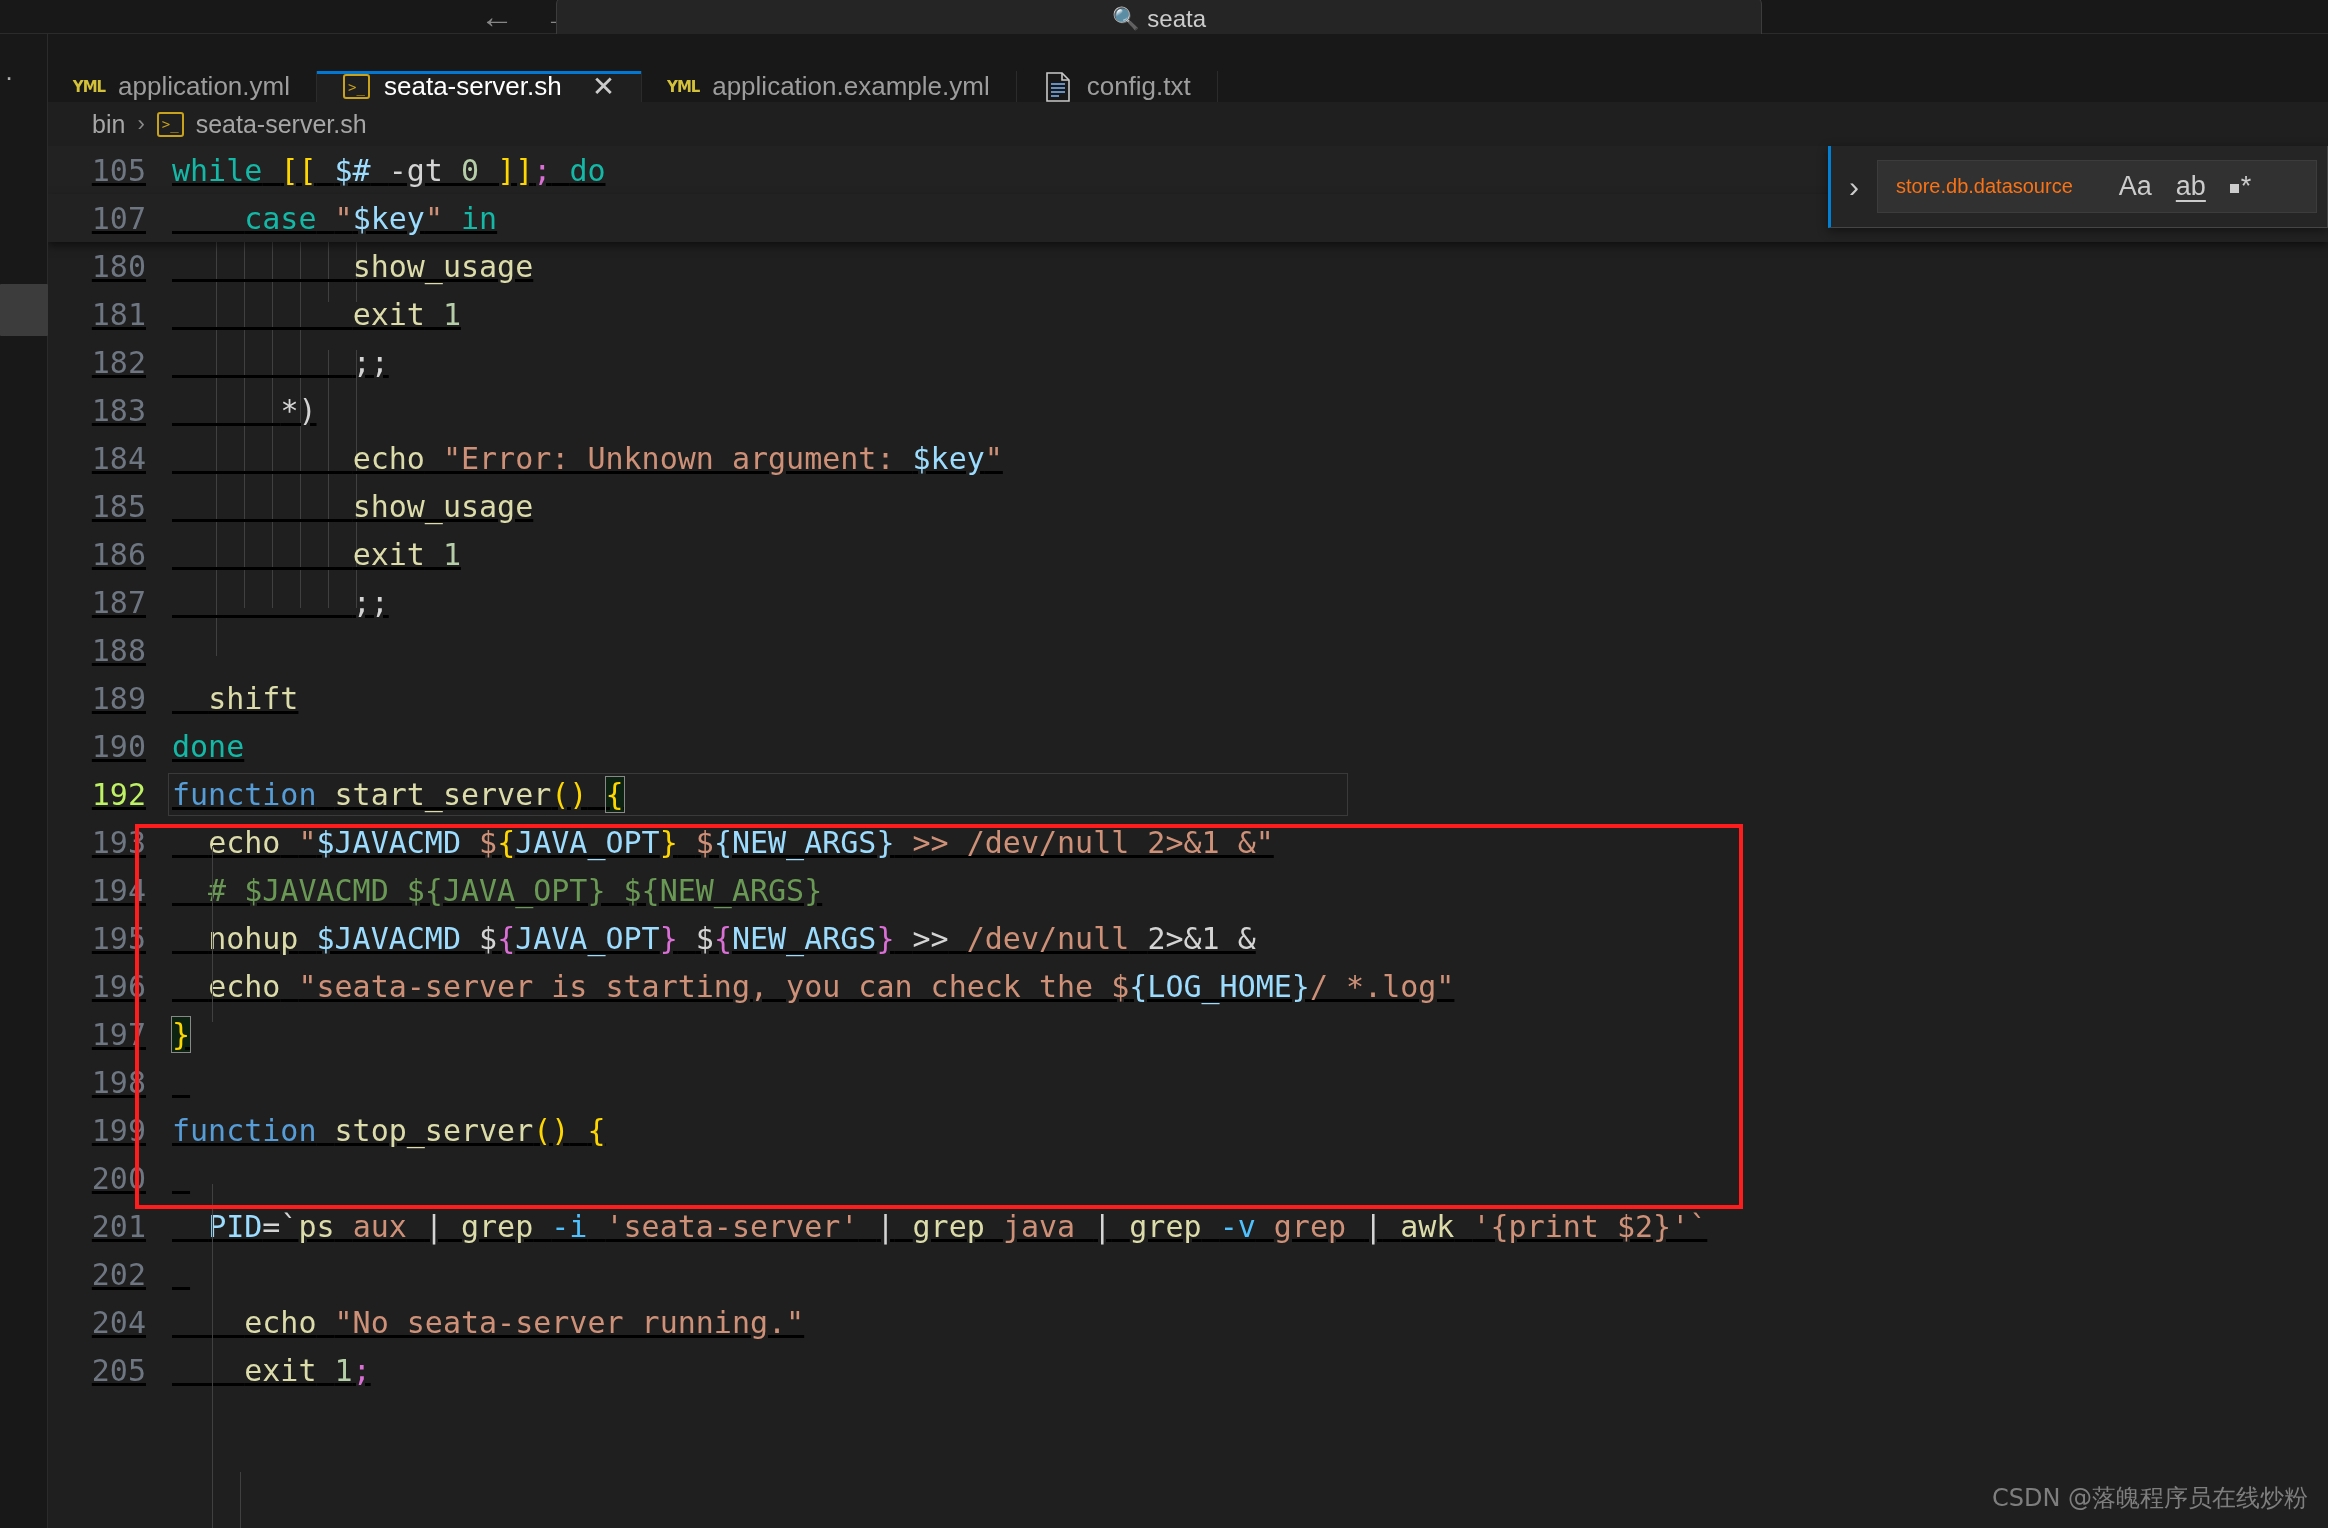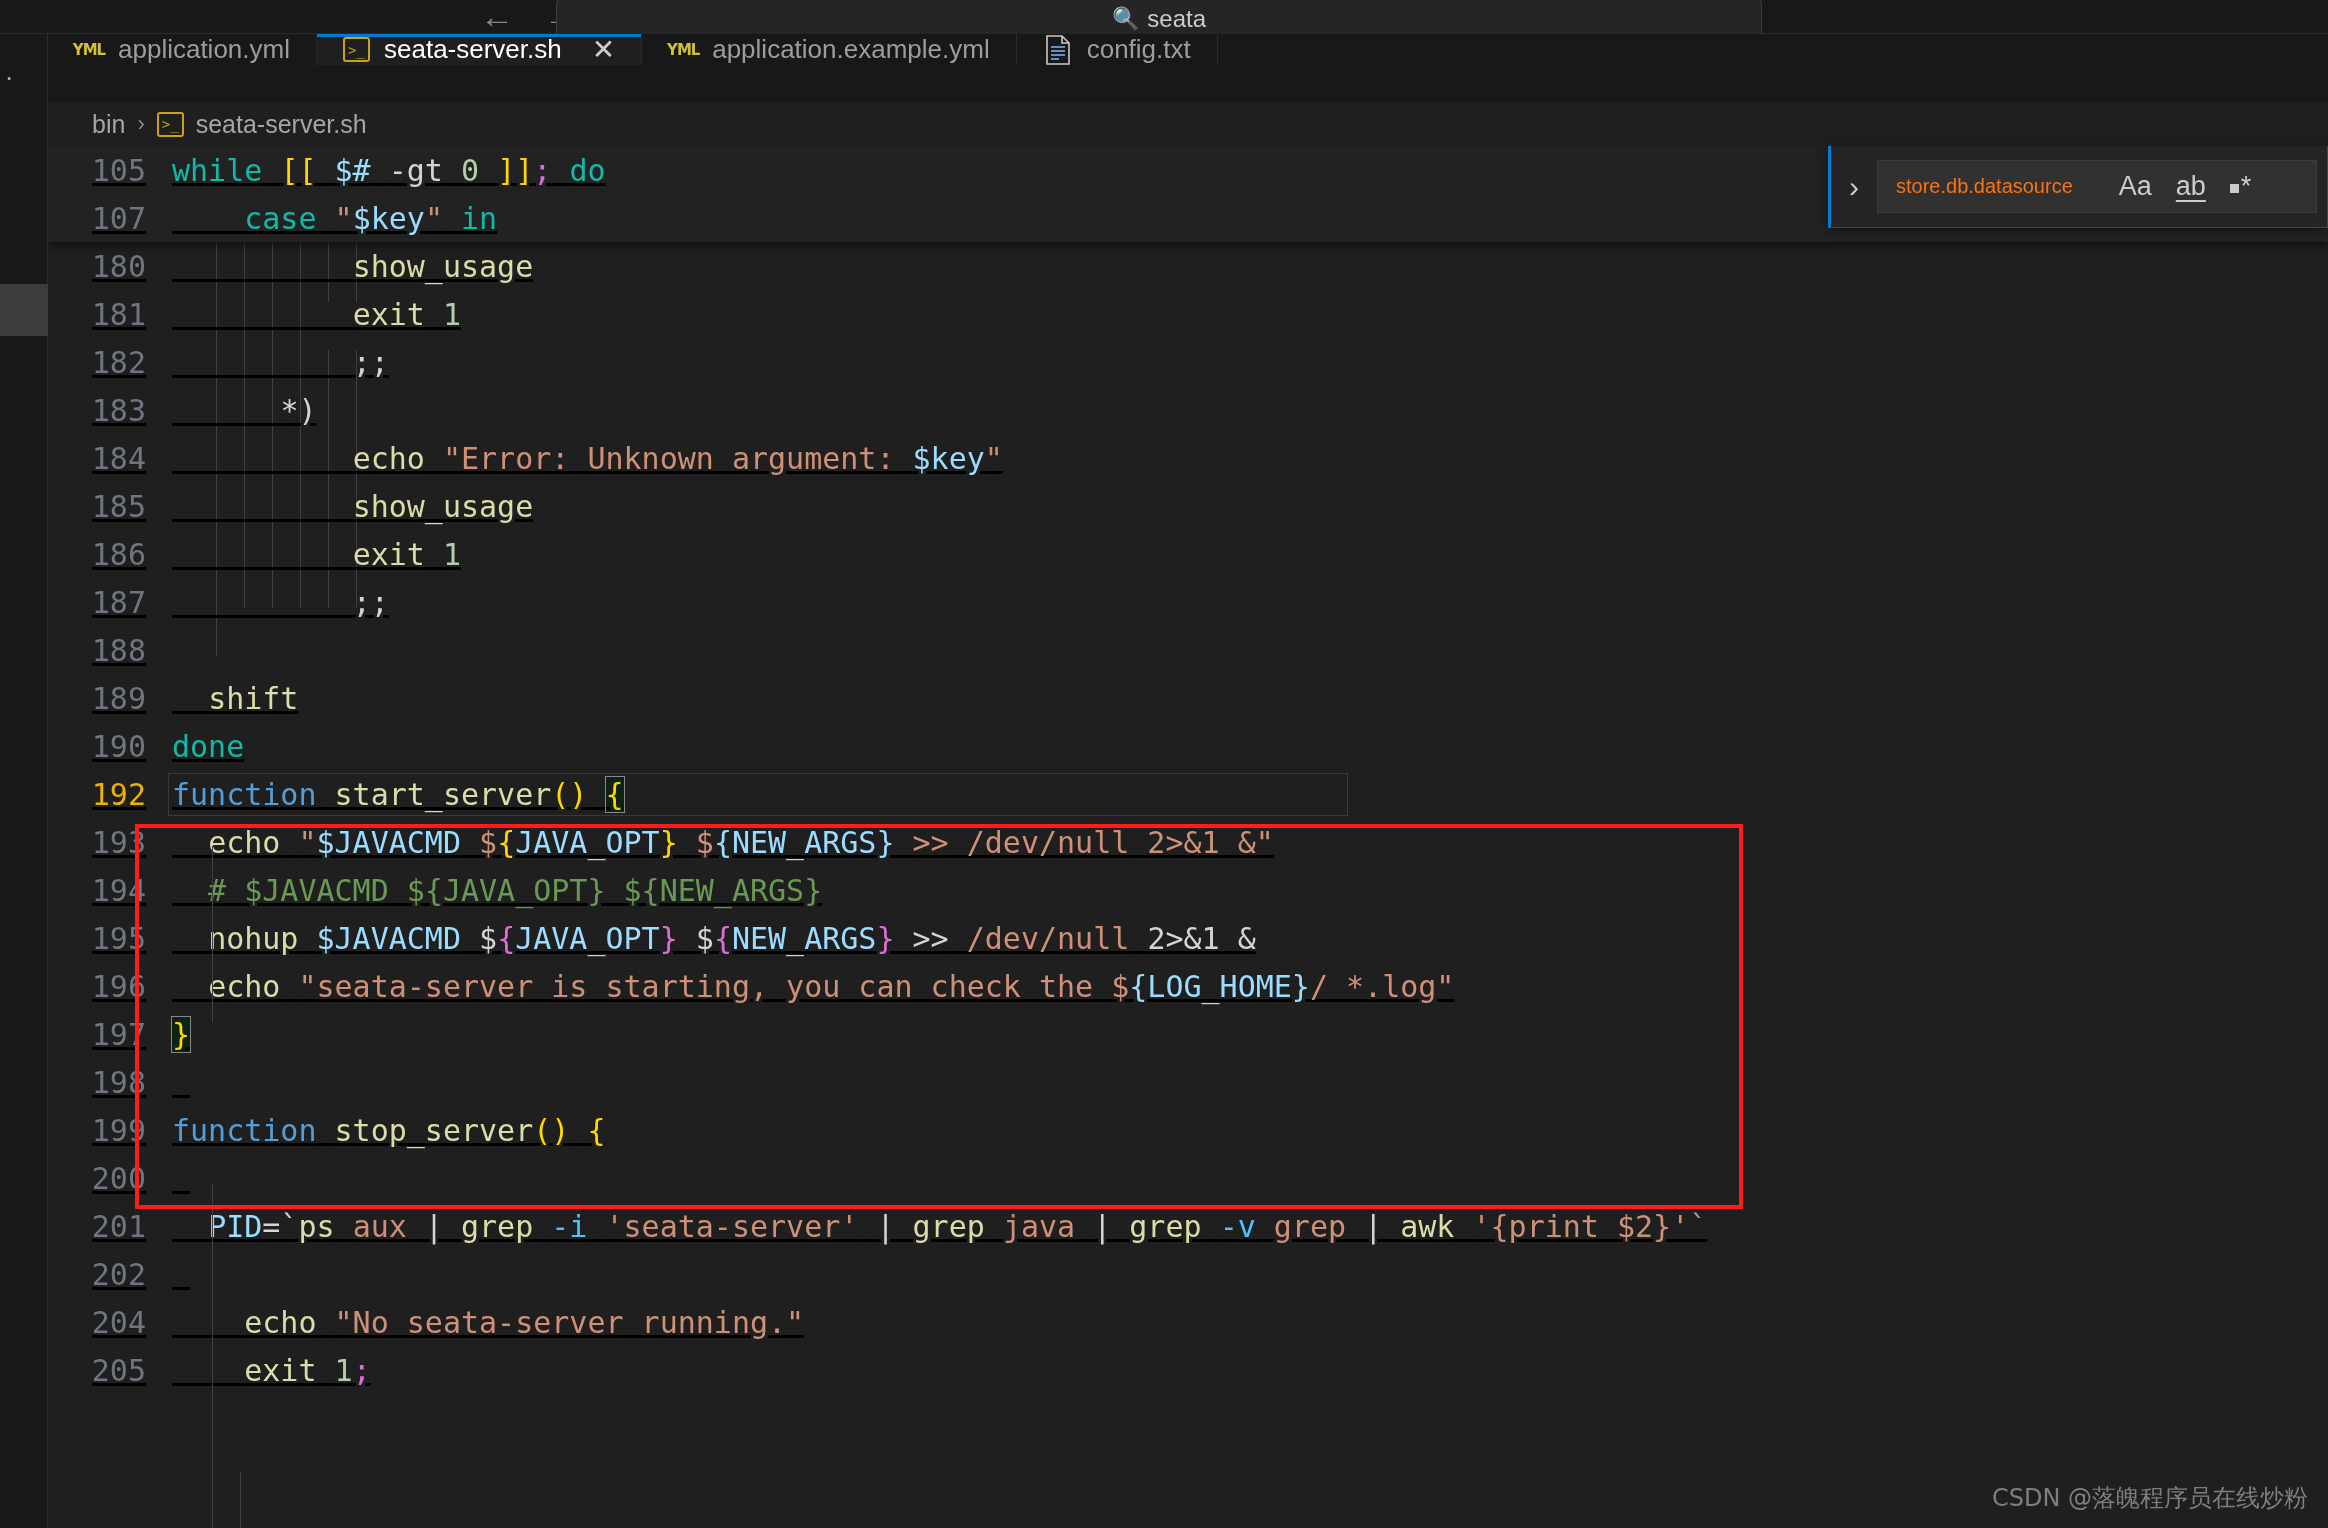--- a/index.html
+++ b/index.html
@@ -40,21 +40,21 @@
     font-size: 26px; letter-spacing: 2px;
   }
   .rail .scrollthumb {
     position: absolute; left: 0px; top: 250px; width: 48px; height: 52px;
     background: #3c3c3c; border-radius: 1px;
   }
 
   
   .tabbar {
     position: absolute; left: 48px; top: 34px; width: 2280px; height: 68px;
-    background: #181818; display: flex; align-items: flex-start;
+    background: #181818; display: flex; align-items: flex-end;
   }
   .tab {
     display: flex; align-items: center; gap: 14px;
     padding: 0 26px 0 26px;
     border-right: 1px solid #2b2b2b;
     color: #9d9d9d; font-size: 26px; position: relative;
     background: #181818; white-space: nowrap;
   }
   .tab.active { background: #1f1f1f; color: #ffffff; }
   .tab.active::before {
@@ -83,21 +83,21 @@
     position: absolute; left: 48px; top: 146px; width: 2280px; height: 1382px;
     background: #1f1f1f; overflow: hidden; text-decoration: underline;
   }
   .code { position: relative; }
   .row { height: 48px; display: flex; align-items: center; position: relative; }
   .ln {
     width: 120px; flex: 0 0 120px; text-align: right; padding-right: 22px;
     color: #6e7681; font-size: 30px;
     font-family: "DejaVu Sans Mono", monospace;
   }
-  .ln.cur { color: #eab308; }
+  .ln.cur { color: #bef264; }
   .src {
     flex: 1 1 auto; white-space: pre; color: #cccccc;
     font-size: 30px; font-family: "DejaVu Sans Mono", monospace;
     position: relative; padding-left: 4px;
   }
   .row.curline .src::before {
     content: ""; position: absolute; left: 0px; right: 980px; top: -4px; bottom: -4px;
     border: 1px solid #3a3a3a; pointer-events: none;
   }
 

